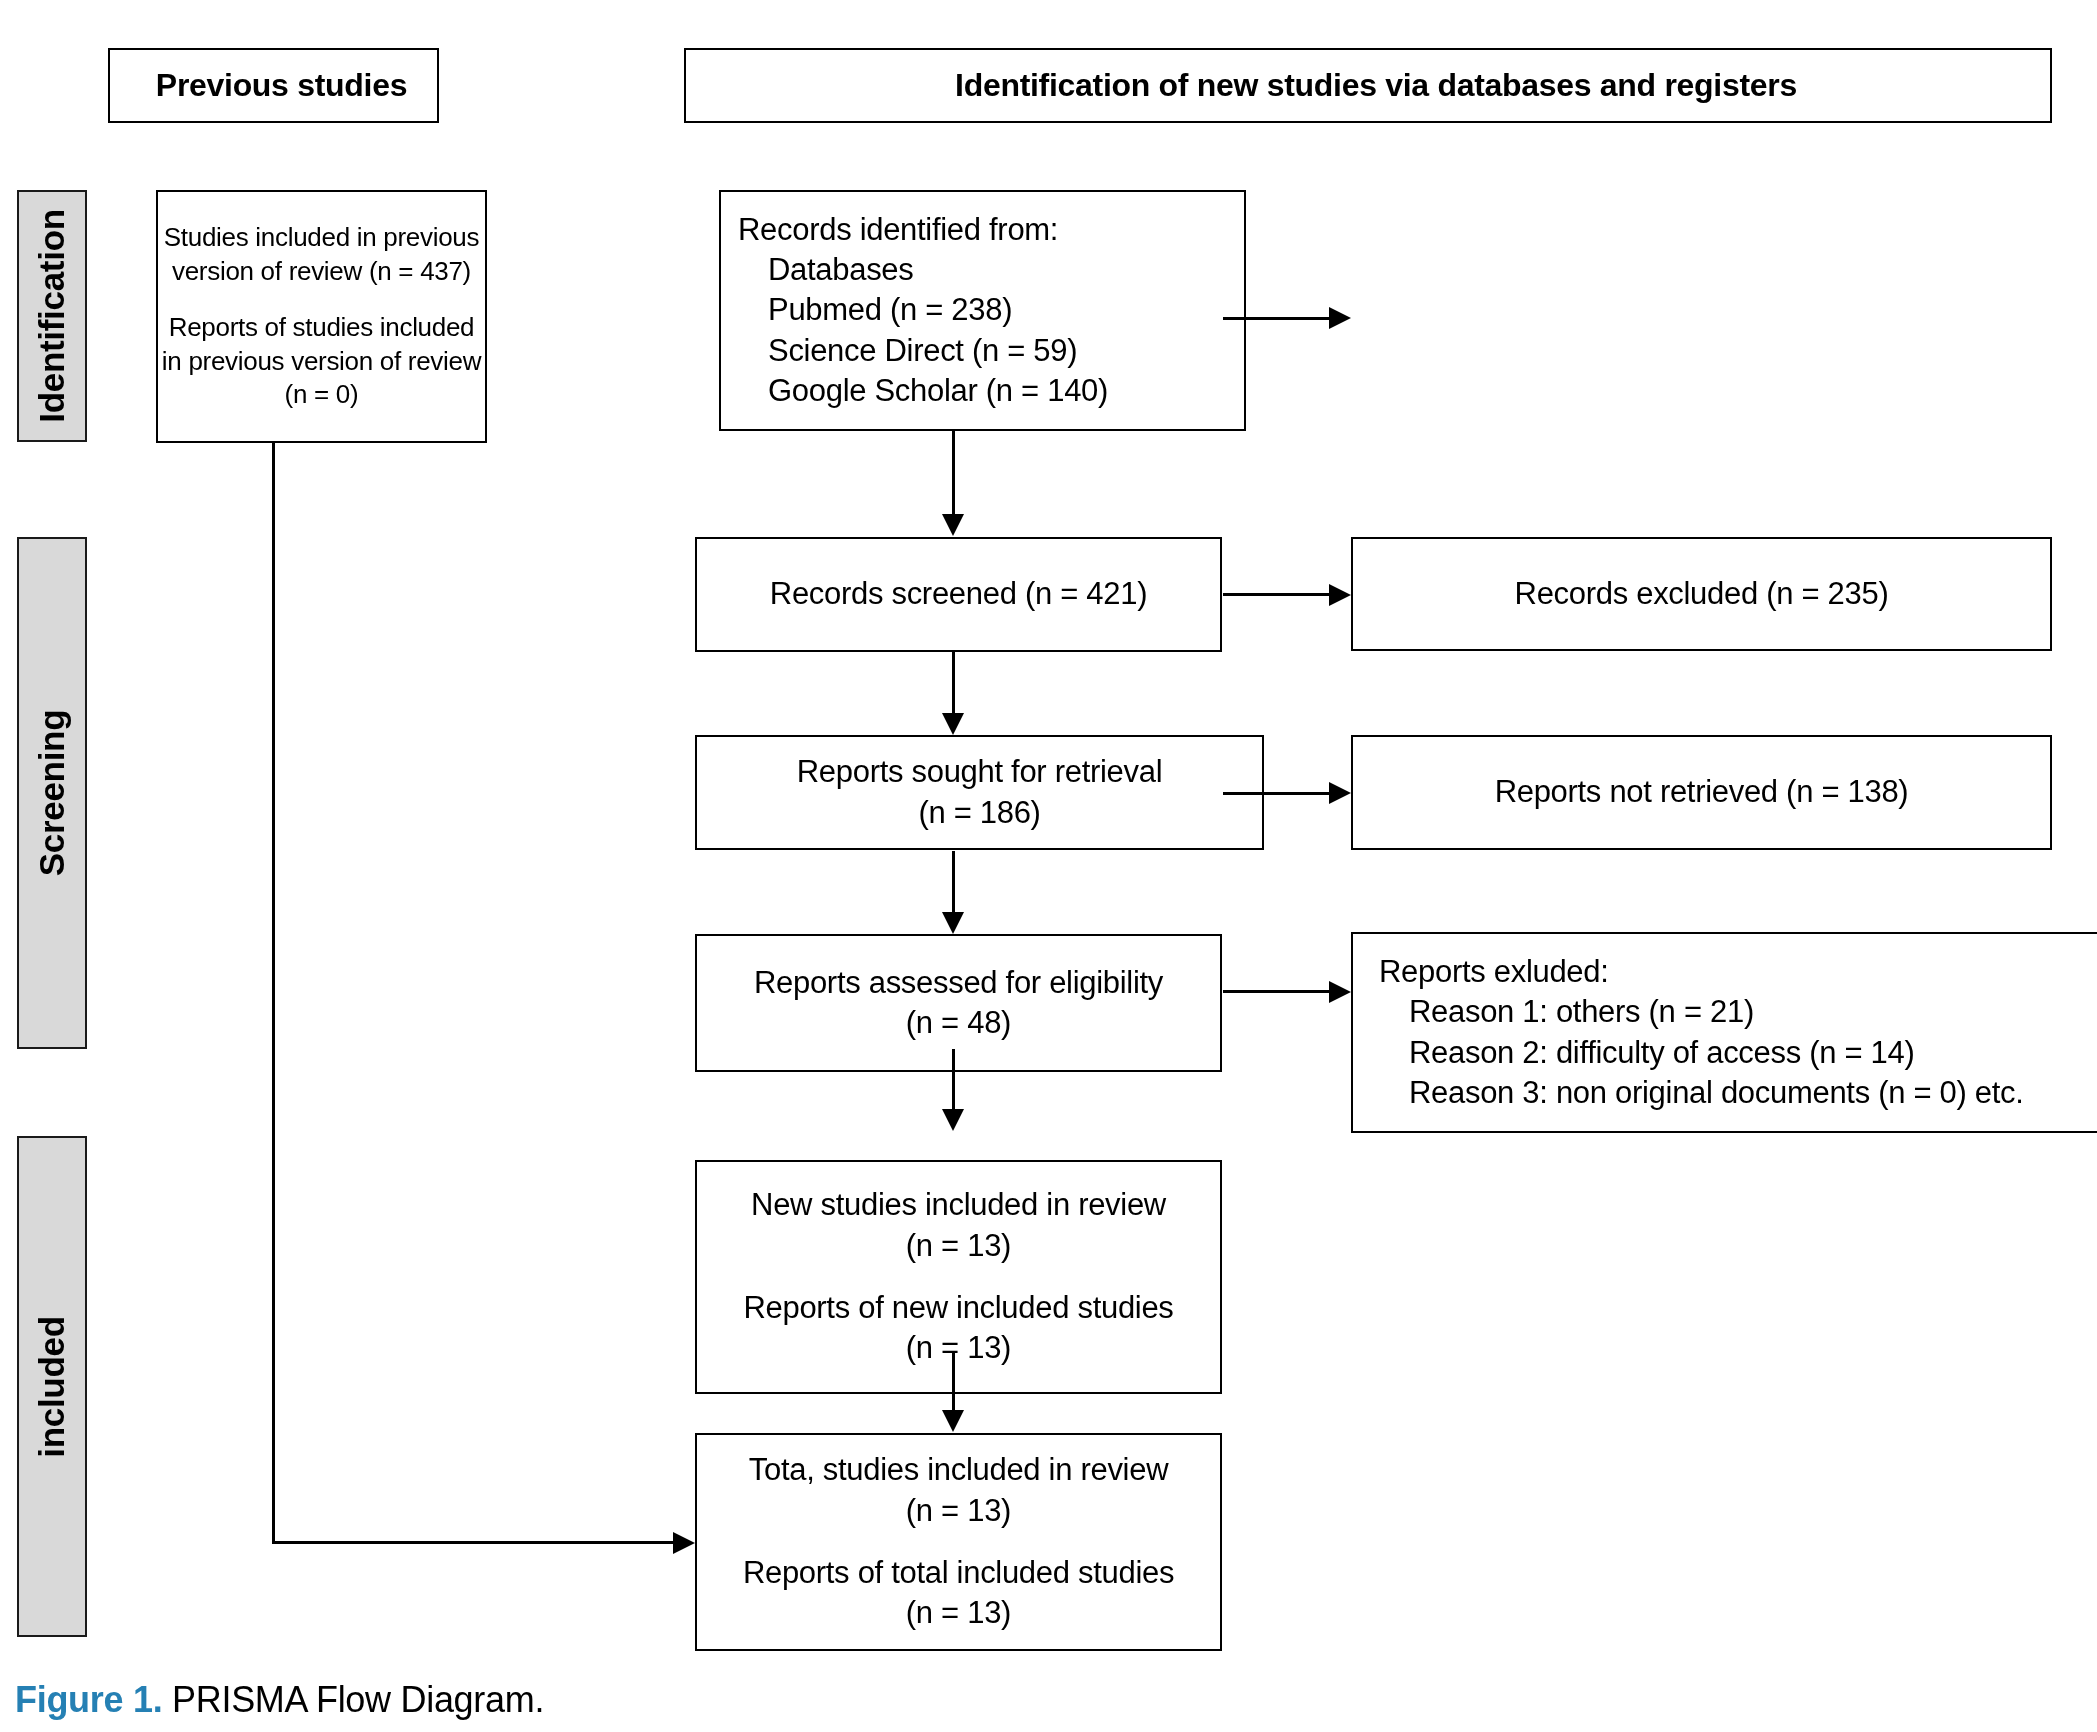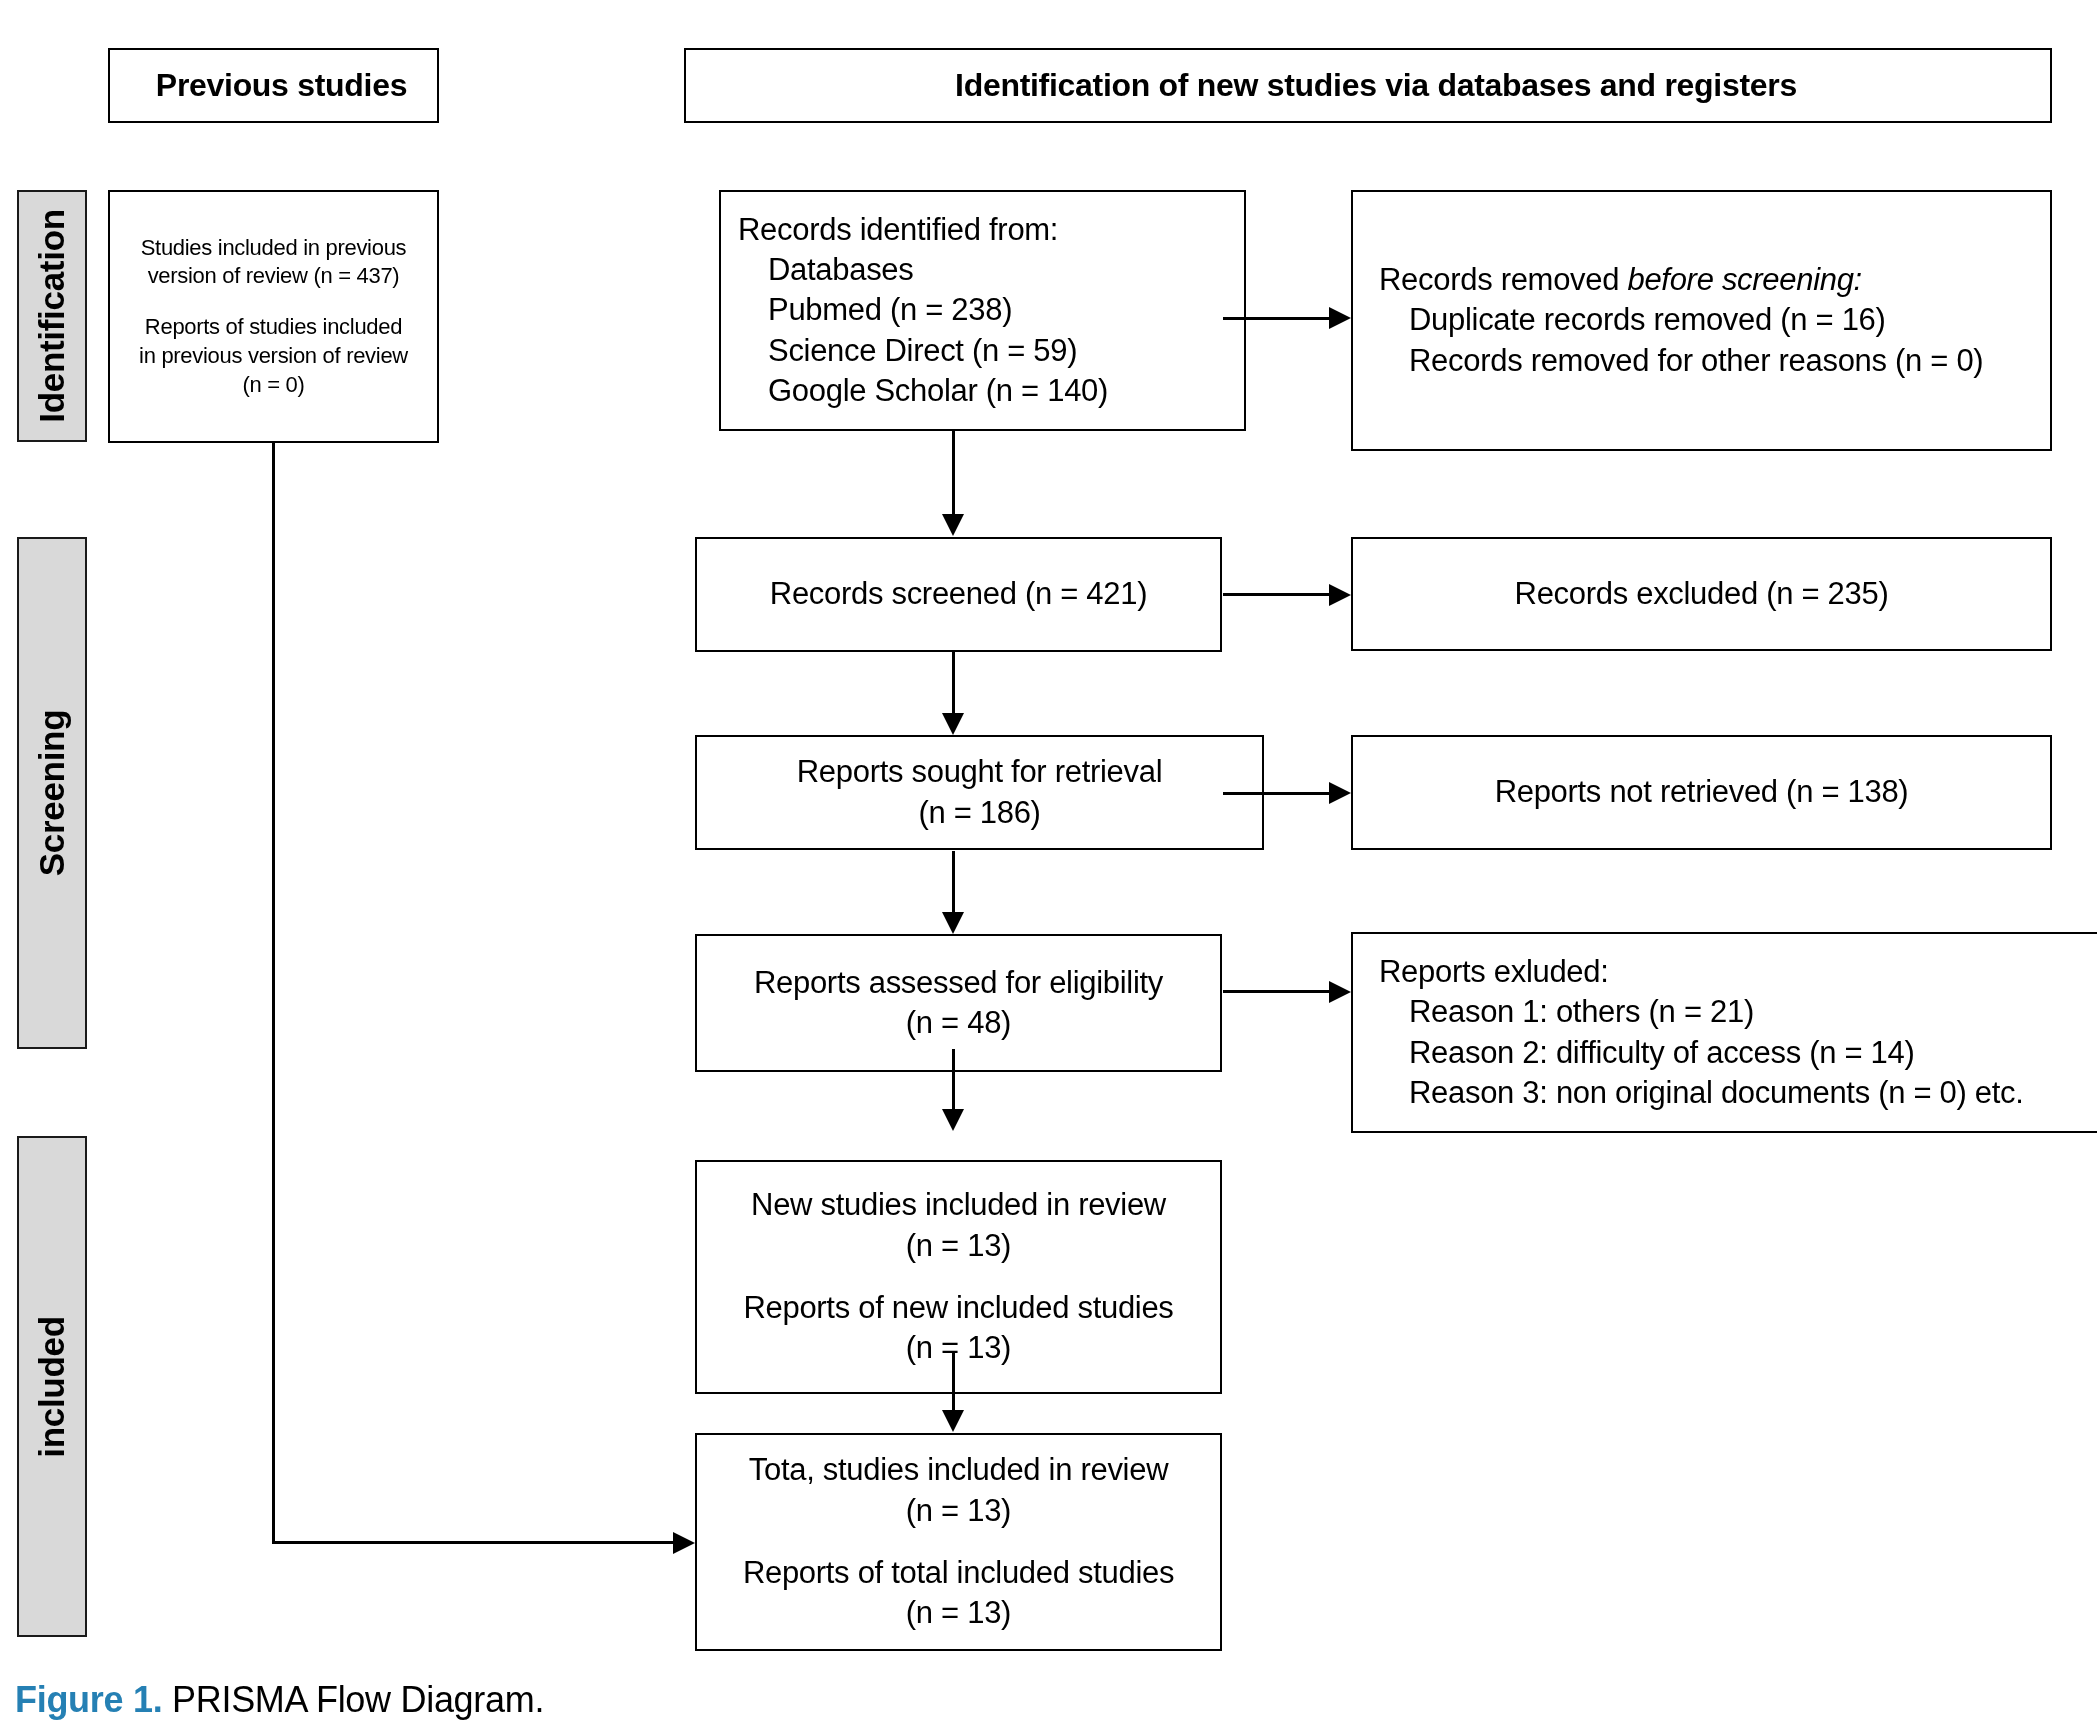--- a/index.html
+++ b/index.html
@@ -80,21 +80,21 @@
 
   .caption{
     position:absolute;
     left:15px;top:1679px;
     font-size:36px;
     letter-spacing:-0.3px;
   }
   .caption .fig{color:var(--caption-blue);font-weight:bold;}
 
   .italic{font-style:italic;}
-  .smallbox{font-size:22px;}
+  .smallbox{font-size:26px;margin-left:48px;}
 </style>
 </head>
 <body>
 
 <div id="stage">
 
   <div class="hdr" style="left:108px;top:48px;width:331px;height:75px;">
     <span>Previous studies</span>
   </div>
   <div class="hdr" style="left:684px;top:48px;width:1368px;height:75px;">
@@ -124,27 +124,20 @@
   </div>
 
   <div class="box box-left" style="left:719px;top:190px;width:527px;height:241px;padding-left:17px;">
     <div class="title">Records identified from:</div>
     <div class="indent">Databases</div>
     <div class="indent">Pubmed (n = 238)</div>
     <div class="indent">Science Direct (n = 59)</div>
     <div class="indent">Google Scholar (n = 140)</div>
   </div>
 
-  <div class="box box-left" style="left:1351px;top:190px;width:701px;height:261px;padding-left:26px;">
-    <div class="title">
-      <span>Records removed </span><span class="italic">before screening:</span>
-    </div>
-    <div class="indent">Duplicate records removed (n = 16)</div>
-    <div class="indent">Records removed for other reasons (n = 0)</div>
-  </div>
 
   <div class="box" style="left:695px;top:537px;width:527px;height:115px;">
     <div class="line">Records screened (n = 421)</div>
   </div>
   <div class="box" style="left:1351px;top:537px;width:701px;height:114px;">
     <div class="line">Records excluded (n = 235)</div>
   </div>
 
   <div class="box" style="left:695px;top:735px;width:569px;height:115px;">
     <div class="line">Reports sought for retrieval</div>

